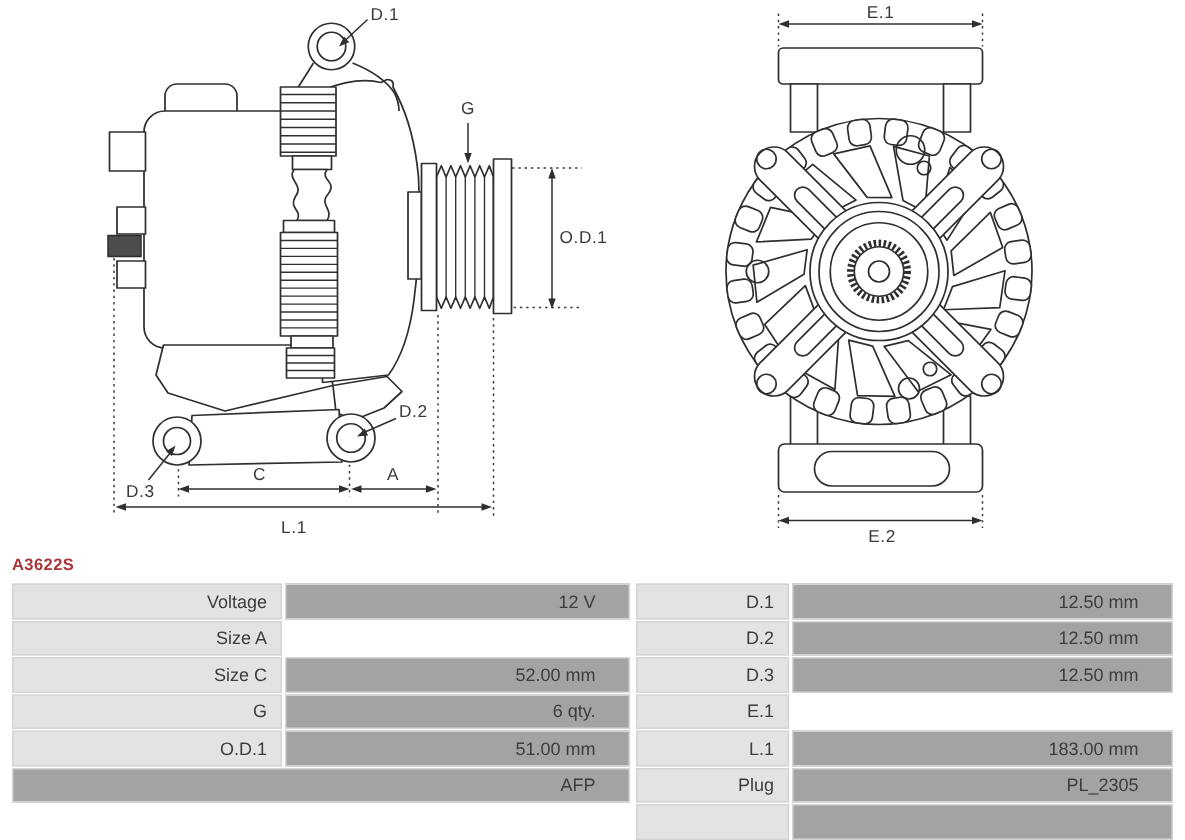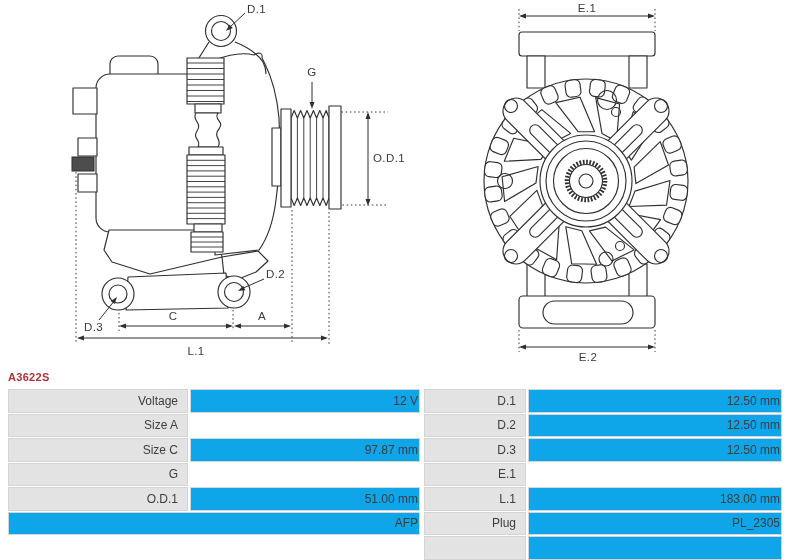--- a/index.html
+++ b/index.html
@@ -27,21 +27,21 @@
   .tbl{display:flex;flex-direction:column;}
   .tbl-left{width:412px;}
   .tbl-right{flex:1;}
   .row{display:flex;margin-bottom:1px;height:23.5px;}
   .cell{
     box-sizing:border-box;border:1px solid #d4d4d4;
     display:flex;align-items:center;justify-content:flex-end;
     font-size:12px;color:#3d3d3d;
   }
   .lab{background:#e3e3e3;padding-right:9px;margin-right:2px;}
-  .val{background:#0ea5e9;padding-right:1px;flex:1;}
+  .val{background:#a3a3a3;padding-right:22px;flex:1;}
   .tbl-left .lab{width:180px;}
   .tbl-right .lab{width:102px;}
 </style>
 </head>
 <body>
 
 <div class="diagrams">
 <svg width="790" height="368" viewBox="0 0 790 368">
 
   <g>
@@ -290,24 +290,25 @@
   <div class="tbl tbl-left">
     <div class="row">
         <div class="cell lab">Voltage</div>
         <div class="cell val">12 V</div>
       </div>
     <div class="row">
         <div class="cell lab">Size A</div>
       </div>
     <div class="row">
         <div class="cell lab">Size C</div>
-        <div class="cell val">97.87 mm</div>
+        <div class="cell val">52.00 mm</div>
       </div>
     <div class="row">
         <div class="cell lab">G</div>
+        <div class="cell val">6 qty.</div>
       </div>
     <div class="row">
         <div class="cell lab">O.D.1</div>
         <div class="cell val">51.00 mm</div>
       </div>
     <div class="row">
         <div class="cell val">AFP</div>
       </div>
   </div>
   <div class="tbl tbl-right">

